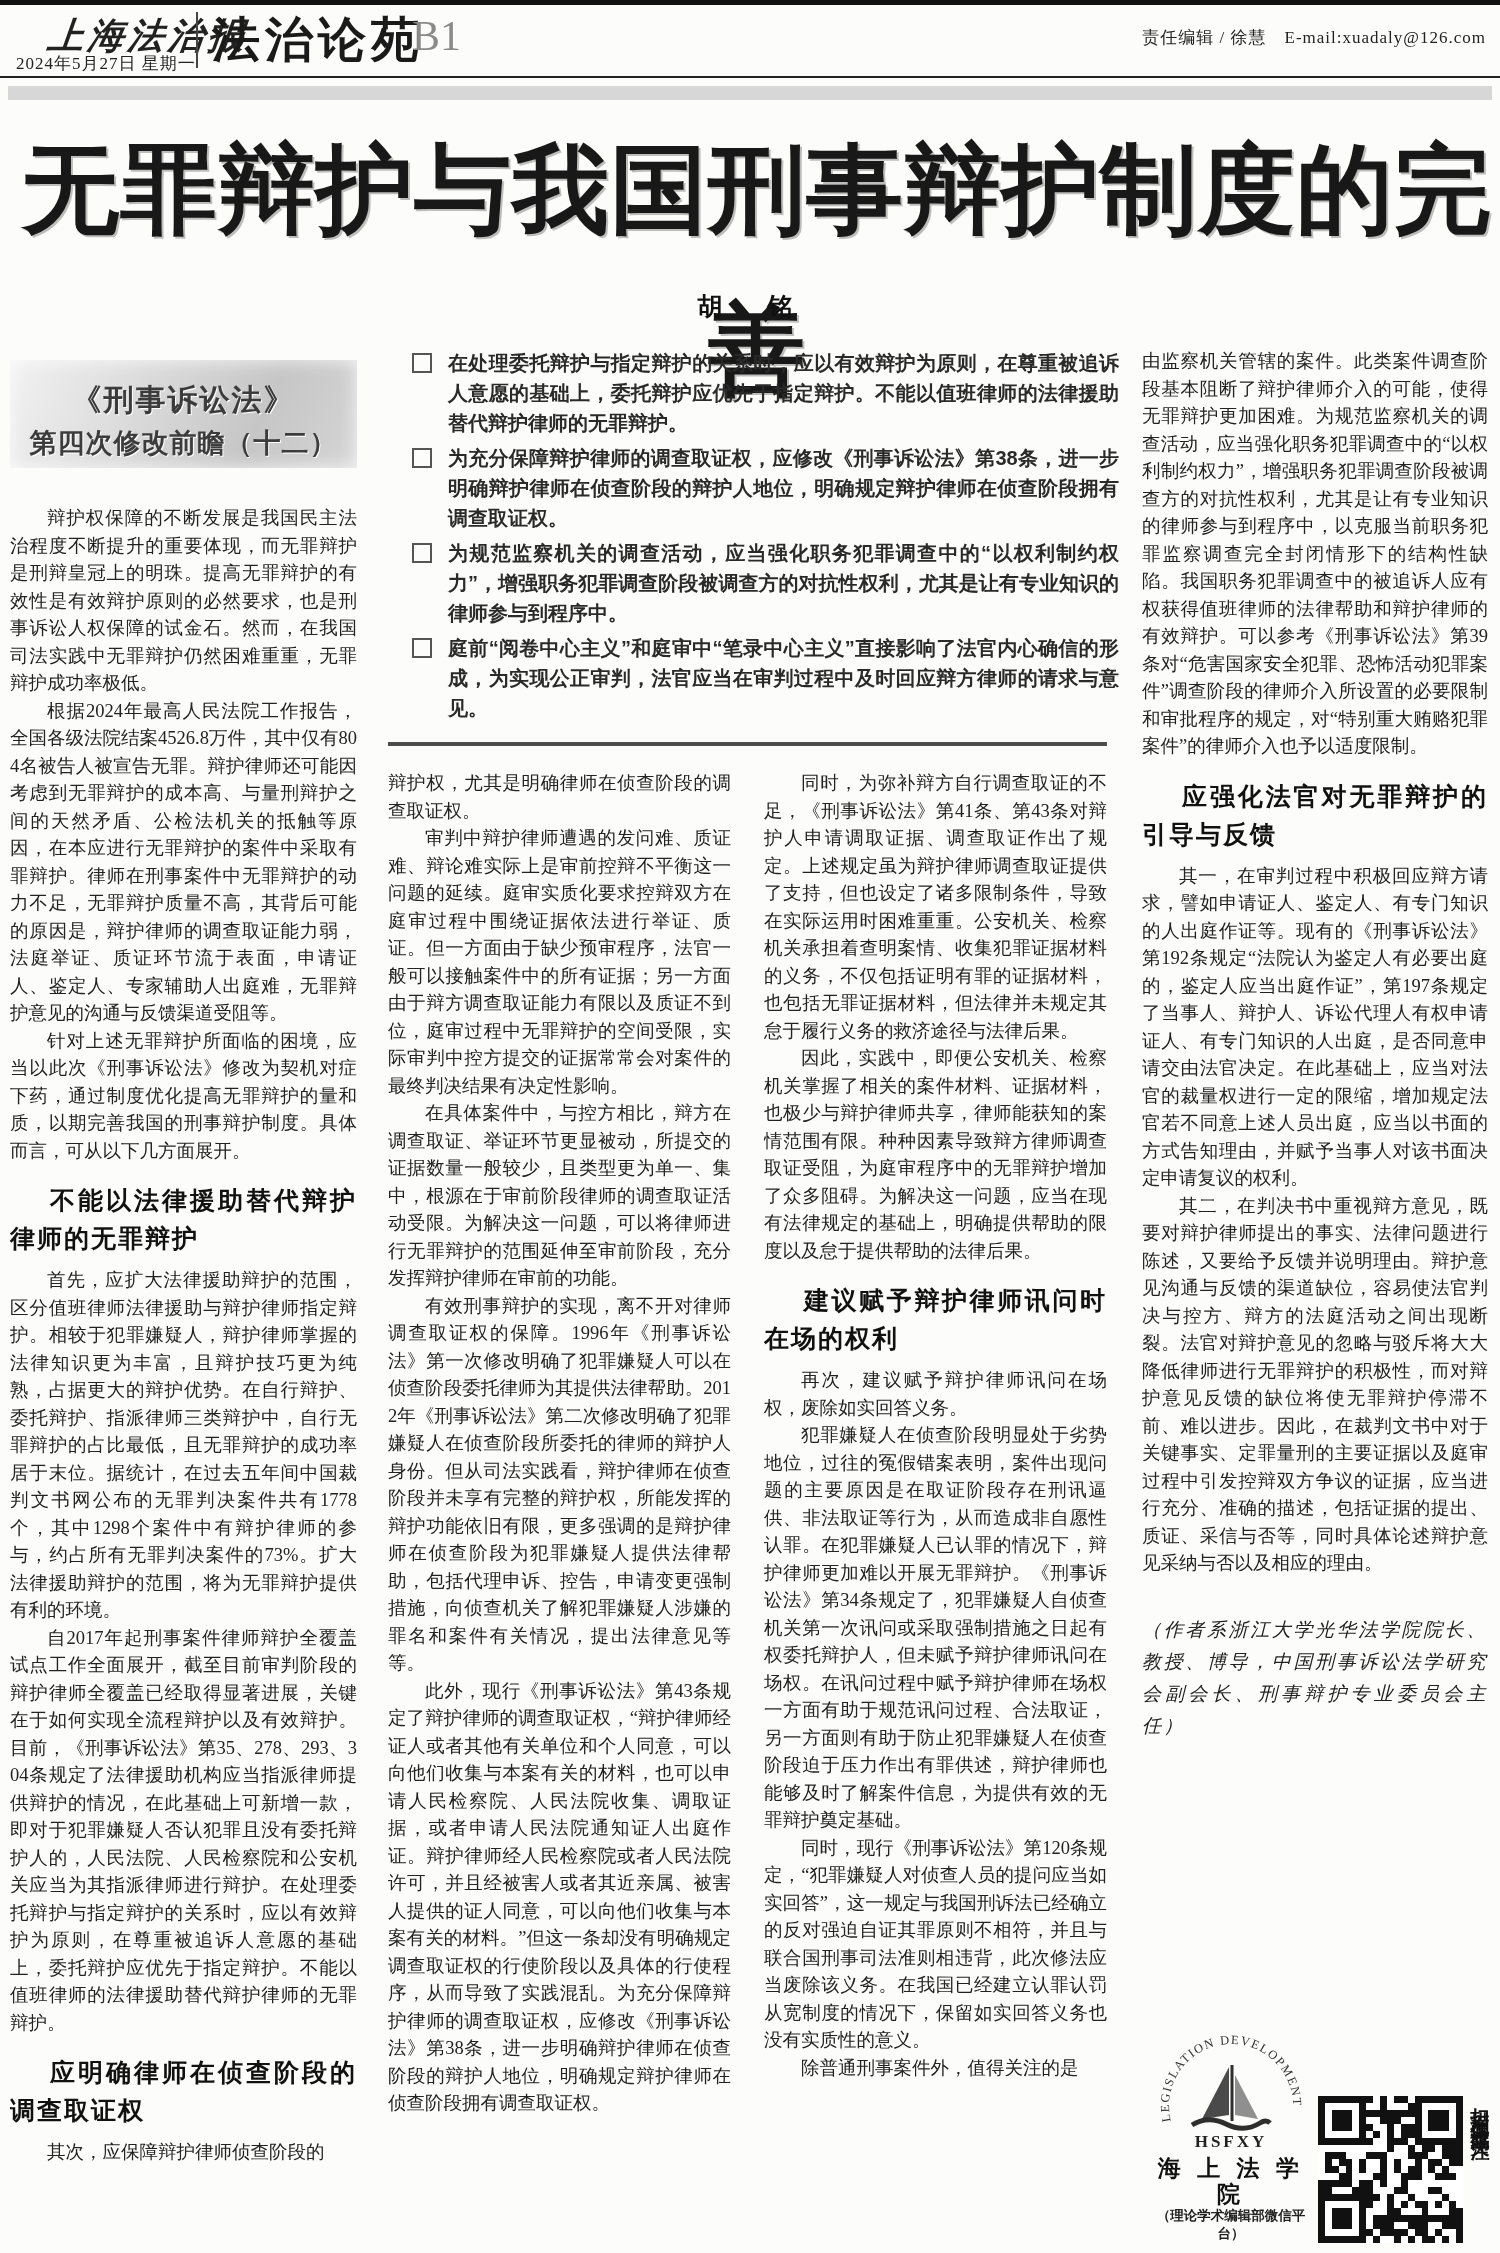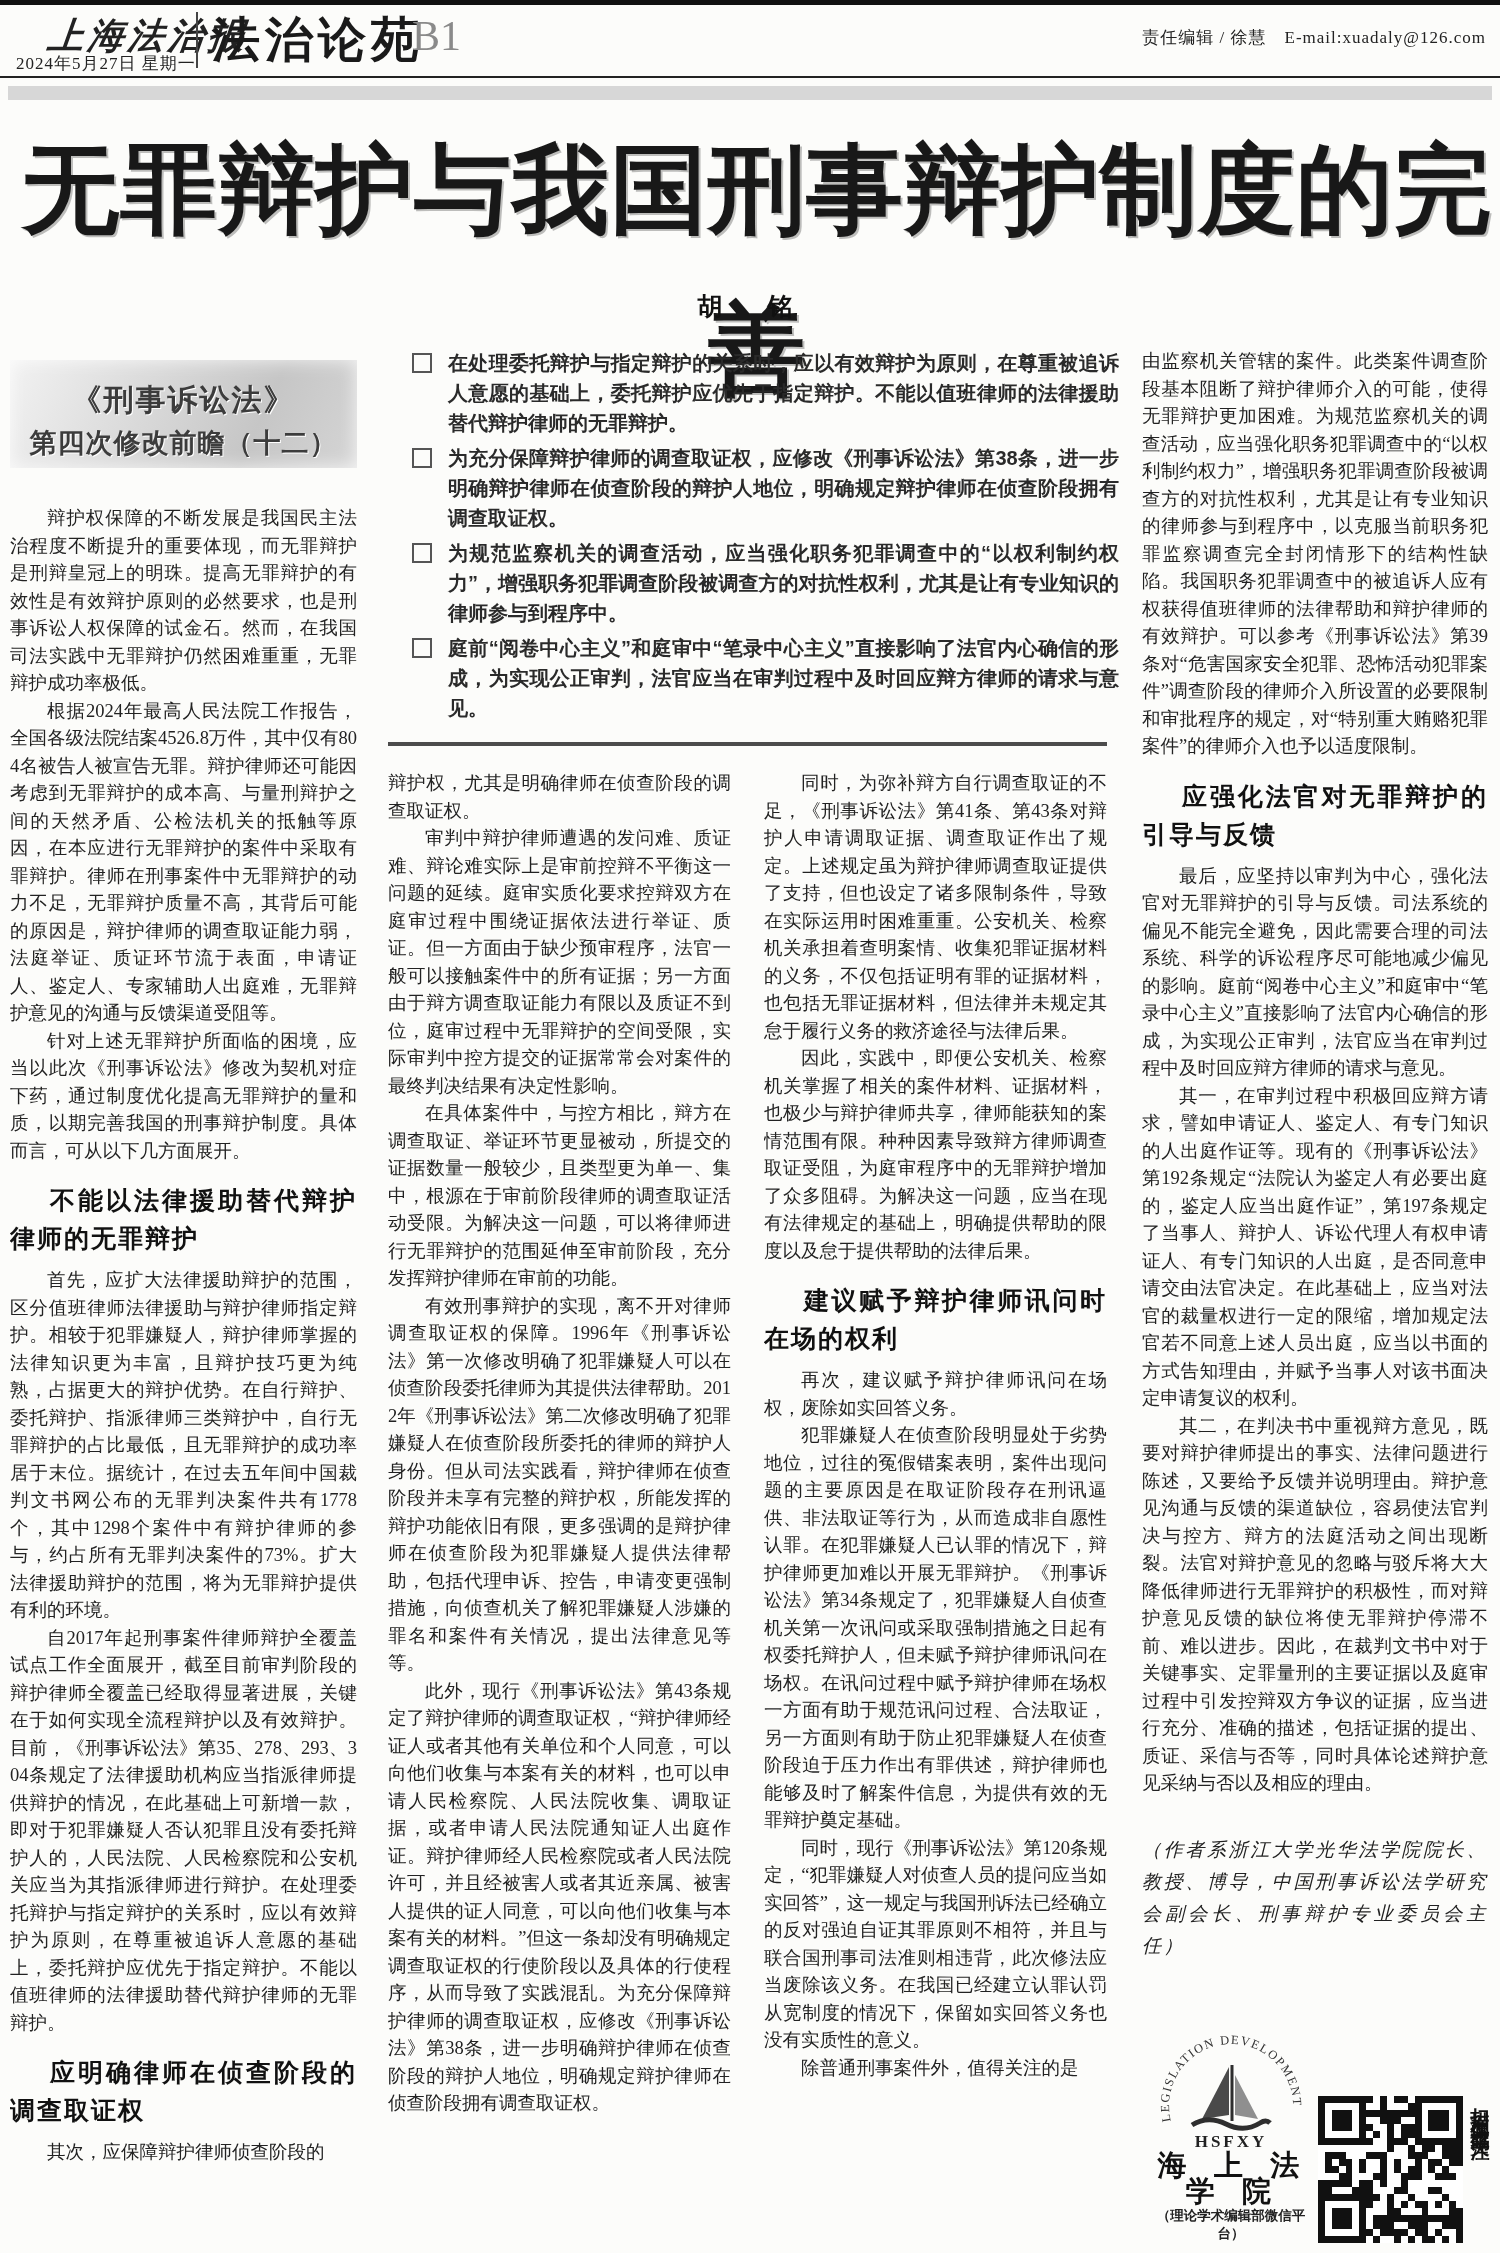--- a/index.html
+++ b/index.html
@@ -60,22 +60,22 @@
   .col p.bio{margin:36px 0 0 0;font-size:19px;line-height:32px;letter-spacing:2.5px;
     font-style:italic;color:#222;text-align:justify;word-break:break-all;text-indent:0;}
   #col1{left:10px;  top:505px;width:347px;height:1748px;}
   #col2{left:388px; top:770px;width:343px;height:1483px;}
   #col3{left:764px; top:770px;width:343px;height:1483px;}
   #col4{left:1142px;top:348px;width:346px;height:1905px;}
   
   .footer{position:absolute;left:1148px;bottom:10px;width:344px;height:160px;
     display:flex;align-items:flex-end;}
   .logo-block{width:168px;text-align:center;}
-  .logo-name{font-family:Liberation Mono, monospace;
-    font-size:29px;font-weight:900;letter-spacing:5px;color:#111;line-height:26px;}
+  .logo-name{font-family:Liberation Sans, sans-serif;
+    font-size:23px;font-weight:900;letter-spacing:5px;color:#111;line-height:26px;}
   .logo-sub{font-family:"Liberation Sans","DejaVu Sans",sans-serif;
     font-size:13.5px;font-weight:700;color:#222;line-height:18px;letter-spacing:0;}
   .qr{width:147px;height:147px;margin-left:4px;display:grid;
     grid-template-columns:repeat(21,1fr);grid-template-rows:repeat(21,1fr);background:#fff;}
   .qr div{background:#fff;} .qr div.on{background:#111;}
   .qr-caption{writing-mode:vertical-rl;font-size:19px;font-weight:700;color:#111;
     letter-spacing:4px;height:150px;margin-left:5px;line-height:24px;
     font-family:"Liberation Sans","DejaVu Sans",sans-serif;}
 </style>
 </head>
@@ -135,21 +135,20 @@
       <p class="para">因此，实践中，即便公安机关、检察机关掌握了相关的案件材料、证据材料，也极少与辩护律师共享，律师能获知的案情范围有限。种种因素导致辩方律师调查取证受阻，为庭审程序中的无罪辩护增加了众多阻碍。为解决这一问题，应当在现有法律规定的基础上，明确提供帮助的限度以及怠于提供帮助的法律后果。</p>
       <h3 class="col-heading">建议赋予辩护律师讯问时在场的权利</h3>
       <p class="para">再次，建议赋予辩护律师讯问在场权，废除如实回答义务。</p>
       <p class="para">犯罪嫌疑人在侦查阶段明显处于劣势地位，过往的冤假错案表明，案件出现问题的主要原因是在取证阶段存在刑讯逼供、非法取证等行为，从而造成非自愿性认罪。在犯罪嫌疑人已认罪的情况下，辩护律师更加难以开展无罪辩护。《刑事诉讼法》第34条规定了，犯罪嫌疑人自侦查机关第一次讯问或采取强制措施之日起有权委托辩护人，但未赋予辩护律师讯问在场权。在讯问过程中赋予辩护律师在场权一方面有助于规范讯问过程、合法取证，另一方面则有助于防止犯罪嫌疑人在侦查阶段迫于压力作出有罪供述，辩护律师也能够及时了解案件信息，为提供有效的无罪辩护奠定基础。</p>
       <p class="para">同时，现行《刑事诉讼法》第120条规定，“犯罪嫌疑人对侦查人员的提问应当如实回答”，这一规定与我国刑诉法已经确立的反对强迫自证其罪原则不相符，并且与联合国刑事司法准则相违背，此次修法应当废除该义务。在我国已经建立认罪认罚从宽制度的情况下，保留如实回答义务也没有实质性的意义。</p>
       <p class="para">除普通刑事案件外，值得关注的是</p>
     </div>
   <div class="col" id="col4">
       <p class="para cont">由监察机关管辖的案件。此类案件调查阶段基本阻断了辩护律师介入的可能，使得无罪辩护更加困难。为规范监察机关的调查活动，应当强化职务犯罪调查中的“以权利制约权力”，增强职务犯罪调查阶段被调查方的对抗性权利，尤其是让有专业知识的律师参与到程序中，以克服当前职务犯罪监察调查完全封闭情形下的结构性缺陷。我国职务犯罪调查中的被追诉人应有权获得值班律师的法律帮助和辩护律师的有效辩护。可以参考《刑事诉讼法》第39条对“危害国家安全犯罪、恐怖活动犯罪案件”调查阶段的律师介入所设置的必要限制和审批程序的规定，对“特别重大贿赂犯罪案件”的律师介入也予以适度限制。</p>
       <h3 class="col-heading">应强化法官对无罪辩护的引导与反馈</h3>
-      <p class="para">最后，应坚持以审判为中心，强化法官对无罪辩护的引导与反馈。司法系统的偏见不能完全避免，因此需要合理的司法系统、科学的诉讼程序尽可能地减少偏见的影响。庭前“阅卷中心主义”和庭审中“笔录中心主义”直接影响了法官内心确信的形成，为实现公正审判，法官应当在审判过程中及时回应辩方律师的请求与意见。</p>
       <p class="para">其一，在审判过程中积极回应辩方请求，譬如申请证人、鉴定人、有专门知识的人出庭作证等。现有的《刑事诉讼法》第192条规定“法院认为鉴定人有必要出庭的，鉴定人应当出庭作证”，第197条规定了当事人、辩护人、诉讼代理人有权申请证人、有专门知识的人出庭，是否同意申请交由法官决定。在此基础上，应当对法官的裁量权进行一定的限缩，增加规定法官若不同意上述人员出庭，应当以书面的方式告知理由，并赋予当事人对该书面决定申请复议的权利。</p>
       <p class="para">其二，在判决书中重视辩方意见，既要对辩护律师提出的事实、法律问题进行陈述，又要给予反馈并说明理由。辩护意见沟通与反馈的渠道缺位，容易使法官判决与控方、辩方的法庭活动之间出现断裂。法官对辩护意见的忽略与驳斥将大大降低律师进行无罪辩护的积极性，而对辩护意见反馈的缺位将使无罪辩护停滞不前、难以进步。因此，在裁判文书中对于关键事实、定罪量刑的主要证据以及庭审过程中引发控辩双方争议的证据，应当进行充分、准确的描述，包括证据的提出、质证、采信与否等，同时具体论述辩护意见采纳与否以及相应的理由。</p>
       <p class="bio">（作者系浙江大学光华法学院院长、教授、博导，中国刑事诉讼法学研究会副会长、刑事辩护专业委员会主任）</p>
     </div>
 
   <div class="footer">
     <div class="logo-block">
       <svg width="150" height="118" viewBox="0 0 150 118">
         <defs>
             <path id="arcpath" d="M 16 92 A 62 62 0 1 1 134 92"></path>

